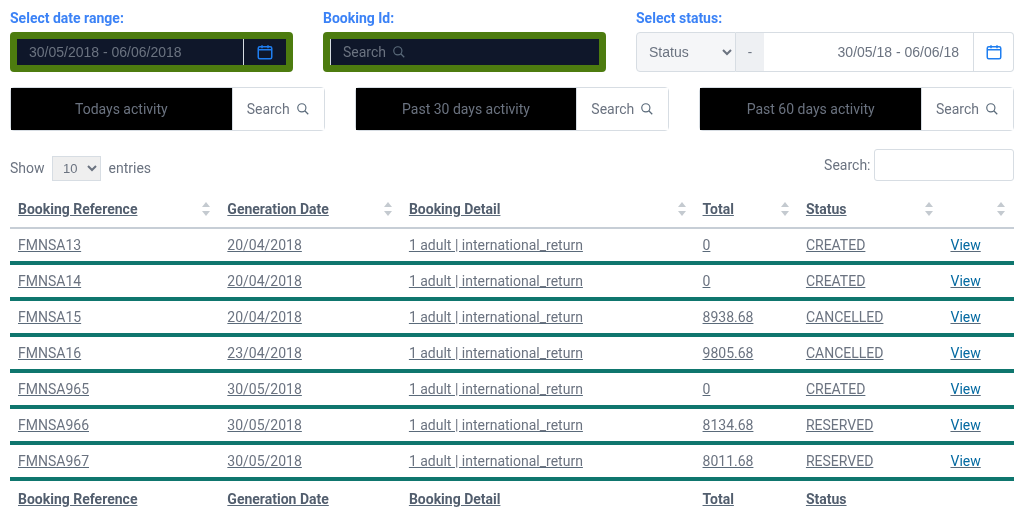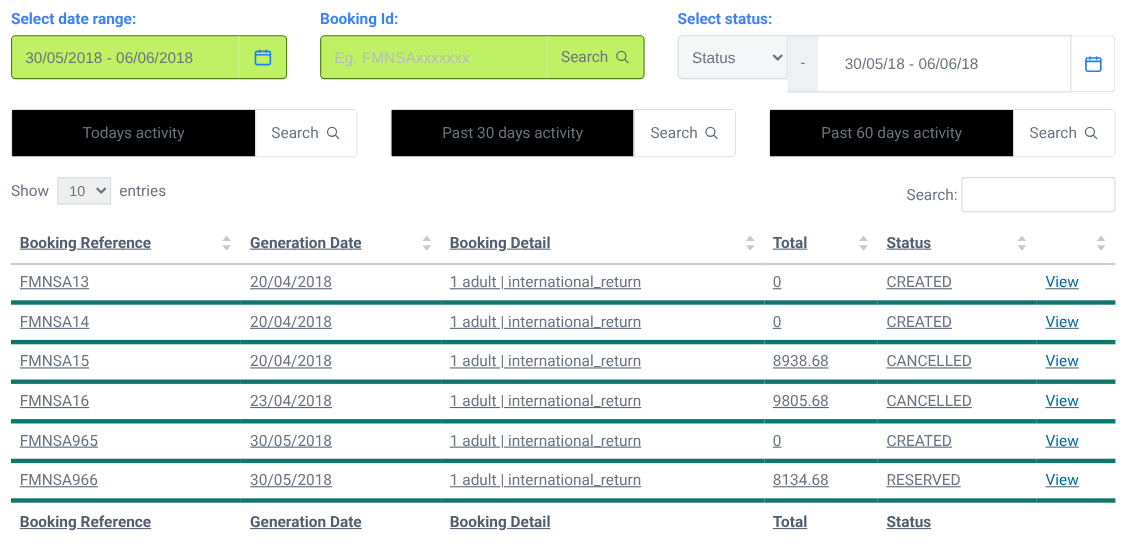--- a/index.html
+++ b/index.html
@@ -20,24 +20,24 @@
   .filter-col { flex: 1; }
   .filter-label {
     font-weight: 700;
     color: #3b82f6;
     margin-bottom: 6px;
     font-size: 14px;
   }
   .input-group {
     display: flex;
     align-items: stretch;
-    border: 1px solid #4d7c0f;
+    border: 7px solid #4d7c0f;
     border-radius: 4px;
     height: 40px;
-    background: #bef264;
+    background: #0f172a;
   }
   .input-group input[type="text"] {
     flex: 1;
     border: none;
     padding: 8px 12px;
     font-size: 14px;
     background: transparent;
     color: #6b7380;
     outline: none;
   }
@@ -69,25 +69,26 @@
     justify-content: center;
     border-top: 1px solid #d7dde3;
     border-bottom: 1px solid #d7dde3;
     background: #eef0f3;
     color:#6b7380;
   }
   .status-row .date-input {
     flex:1;
     border: 1px solid #d7dde3;
     border-left: none;
-    height: 52px;
-    padding: 0 24px;
+    height: 40px;
+    padding: 0 14px;
     font-size:14px;
     color:#6b7380;
     outline:none;
+    text-align:right;
   }
   .status-row .cal {
     display:flex; align-items:center; justify-content:center;
     width:40px;
     border:1px solid #d7dde3; border-left:none;
     border-radius:0 4px 4px 0;
   }
 
   .quick-row { display:flex; gap:30px; margin-bottom:18px;}
   .quick-box {
@@ -113,21 +114,21 @@
     padding:0 14px;
     border-left:1px solid #d7dde3;
     background:#fff;
     color:#6b7380;
     cursor:pointer;
   }
 
   .table-controls {
     display:flex;
     justify-content:space-between;
-    align-items:flex-start;
+    align-items:flex-end;
     margin-bottom:10px;
     color:#6b7380;
   }
   .table-controls select {
     border:1px solid #d7dde3;
     padding:3px 6px;
     font-size:13px;
     color:#6b7380;
     margin: 0 4px;
   }
@@ -191,21 +192,20 @@
             <rect x="3" y="5" width="18" height="16" rx="2"></rect>
             <path d="M3 9h18M8 3v4M16 3v4"></path>
           </svg>
       </div>
     </div>
   </div>
 
   <div class="filter-col">
     <div class="filter-label">Booking Id:</div>
     <div class="input-group">
-      <input type="text" placeholder="Eg. FMNSAxxxxxxx" style="">
       <div class="addon" style="gap:6px; cursor:pointer;">
         <span>Search</span>
         <svg width="14" height="14" viewBox="0 0 24 24" fill="none" stroke="#5a6a7a" stroke-width="2">
             <circle cx="10" cy="10" r="7"></circle>
             <path d="M21 21l-6-6"></path>
           </svg>
       </div>
     </div>
   </div>
 
@@ -351,20 +351,28 @@
         <td class="view-link">View</td>
       </tr>
       <tr>
         <td>FMNSA966</td>
         <td>30/05/2018</td>
         <td>1 adult | international_return</td>
         <td>8134.68</td>
         <td>RESERVED</td>
         <td class="view-link">View</td>
       </tr>
+      <tr>
+        <td>FMNSA967</td>
+        <td>30/05/2018</td>
+        <td>1 adult | international_return</td>
+        <td>8011.68</td>
+        <td>RESERVED</td>
+        <td class="view-link">View</td>
+      </tr>
     </tbody>
   <tfoot>
     <tr>
       <th>Booking Reference</th>
       <th>Generation Date</th>
       <th>Booking Detail</th>
       <th>Total</th>
       <th>Status</th>
       <th></th>
     </tr>

